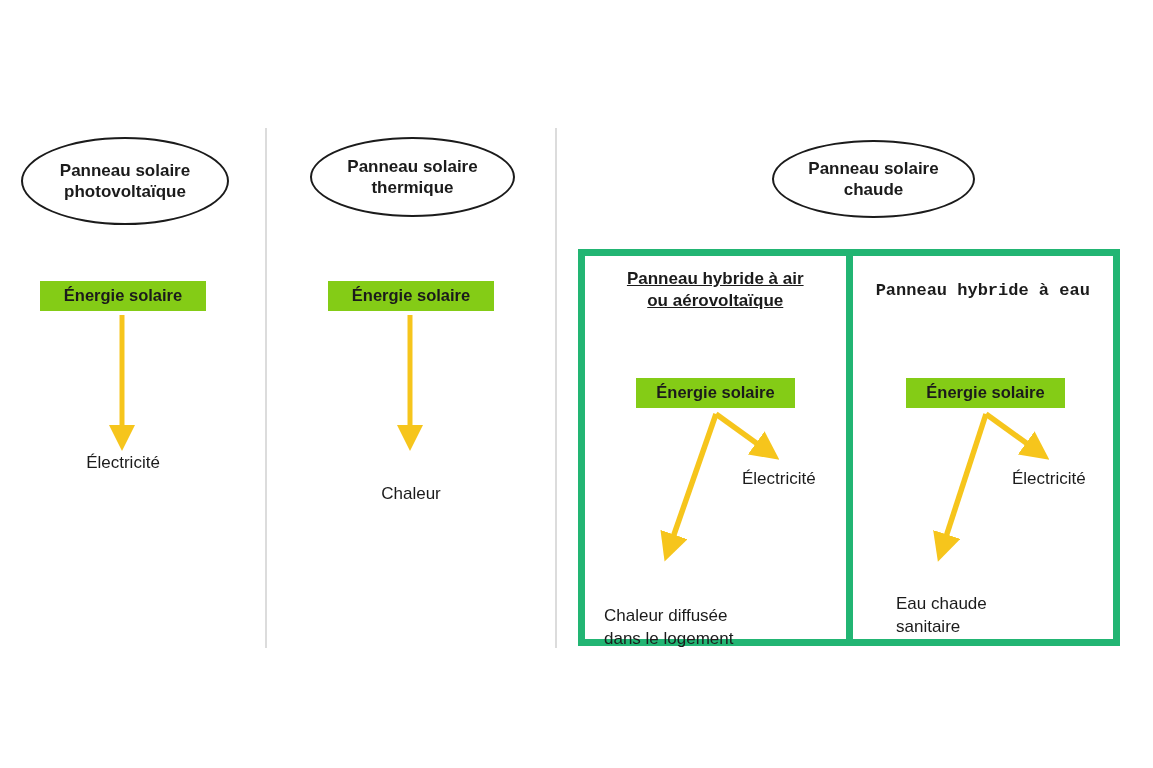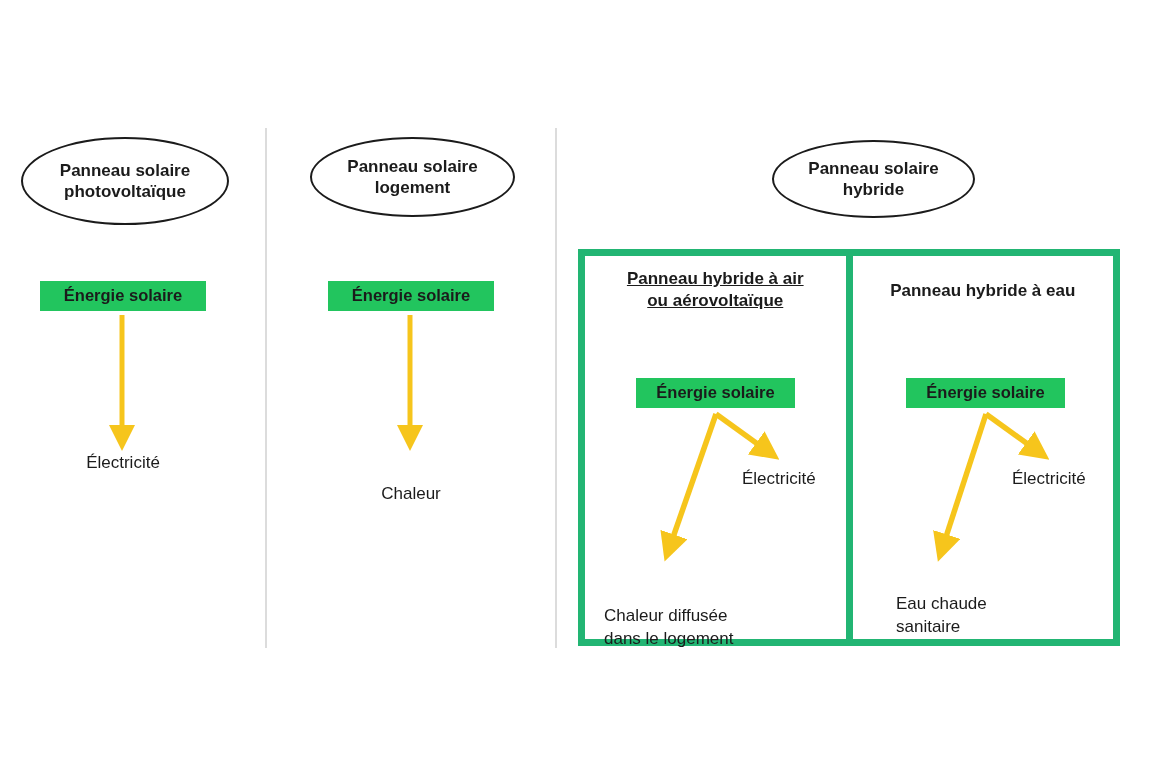--- a/index.html
+++ b/index.html
@@ -40,21 +40,21 @@
     font-weight: bold;
     font-size: 17px;
     line-height: 1.25;
     background: #ffffff;
   }
   .ellipse span { display: block; }
 
   
   .badge {
     position: absolute;
-    background: #22c55e;
+    background: #84cc16;
     color: #1b1b1b;
     font-weight: bold;
     font-size: 16.5px;
     display: flex;
     align-items: center;
     justify-content: center;
     box-sizing: border-box;
     padding: 2px 10px 4px 10px;
     white-space: nowrap;
   }
@@ -120,44 +120,44 @@
     </div>
   </div>
 
   <div class="badge" style="left:40px; top:281px; width:166px; height:30px;">Énergie solaire</div>
 
   <div class="out-label center" style="left:43px; top:452px; width:160px;">Électricité</div>
 
   <div class="ellipse" style="left:310px; top:137px; width:205px; height:80px;">
     <div>
       <span>Panneau solaire</span>
-      <span>logement</span>
+      <span>thermique</span>
     </div>
   </div>
 
   <div class="badge" style="left:328px; top:281px; width:166px; height:30px;">Énergie solaire</div>
 
   <div class="out-label center" style="left:331px; top:452px; width:160px;margin-top:31px;">Chaleur</div>
 
   <div class="ellipse" style="left:772px; top:140px; width:203px; height:78px;">
     <div>
       <span>Panneau solaire</span>
-      <span>hybride</span>
+      <span>chaude</span>
     </div>
   </div>
 
   <div class="green-wrap" style="left:578px; top:249px; width:542px; height:397px;">
 
     <div class="green-cell">
       <div class="cell-title" style="top:12px;text-decoration:underline;">Panneau hybride à air
 ou aérovoltaïque</div>
     </div>
 
     <div class="green-cell">
-      <div class="cell-title" style="top:24px;">Panneau hybride à eau</div>
+      <div class="cell-title" style="top:24px;font-family:Liberation Mono, monospace;">Panneau hybride à eau</div>
     </div>
   </div>
 
   <div class="badge" style="left:636px; top:378px; width:159px; height:30px;">Énergie solaire</div>
   <div class="out-label" style="left:742px; top:468px; width:140px;">Électricité</div>
   <div class="out-label" style="left:604px; top:565px; width:200px;margin-top:40px;">Chaleur diffusée
 dans le logement</div>
 
   <div class="badge" style="left:906px; top:378px; width:159px; height:30px;">Énergie solaire</div>
   <div class="out-label" style="left:1012px; top:468px; width:140px;">Électricité</div>

